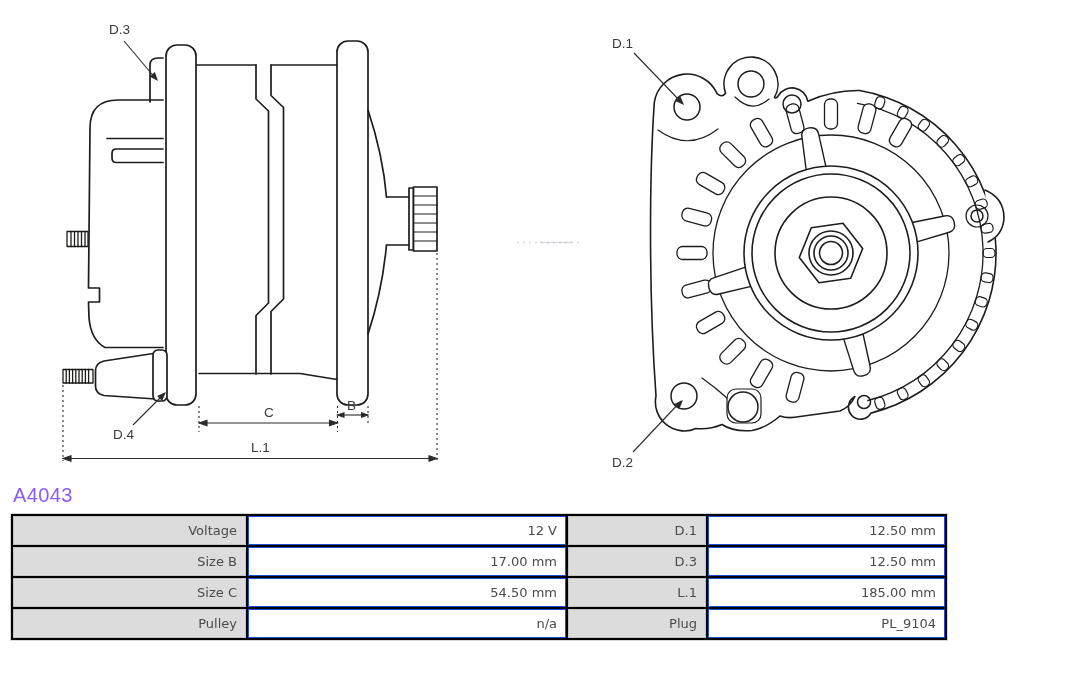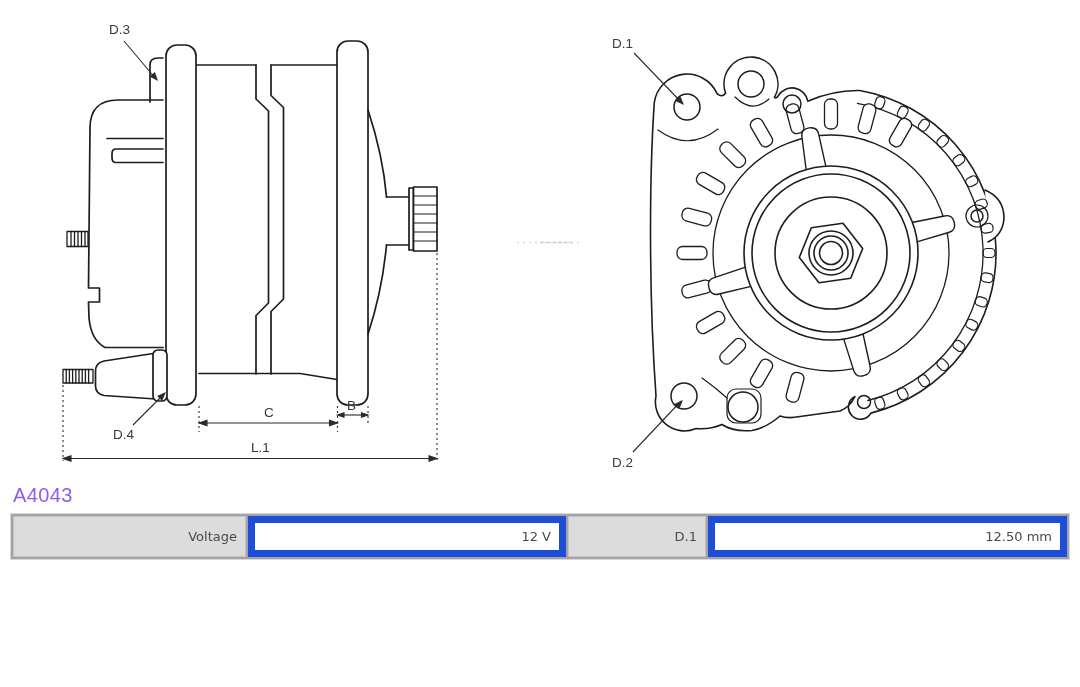--- a/index.html
+++ b/index.html
@@ -1,25 +1,25 @@
 <!DOCTYPE html>
 <html><head>
 <meta charset="utf-8">
 <style>
   html,body{margin:0;padding:0;background:#fff;}
   body{width:1080px;height:687px;position:relative;font-family:"Liberation Sans",sans-serif;overflow:hidden;}
   .drawing-area{position:absolute;left:0;top:0;width:1080px;height:478px;}
   svg text{font-family:"Liberation Sans",sans-serif;font-size:13.5px;fill:#3a3a3a;}
   .product-code{position:absolute;left:13px;top:483px;font-size:20px;line-height:24px;color:#8b5cf6;letter-spacing:.4px;}
-  table.specs{position:absolute;left:10px;top:513px;width:1060px;table-layout:fixed;
-    border-collapse:separate;border-spacing:2px;background:#a3a3a3;border:1px solid #d8d8d8;}
+  table.specs{position:absolute;left:10px;top:513px;width:938px;table-layout:fixed;
+    border-collapse:separate;border-spacing:2px;background:#000000;border:1px solid #d8d8d8;}
   table.specs td{height:27px;padding:0 8px 0 0;font-size:13px;color:#4a4a4a;text-align:right;vertical-align:middle;
     font-family:"DejaVu Sans","Liberation Sans",sans-serif;overflow:hidden;white-space:nowrap;}
   td.lbl{background:#dcdcdc;border:1px solid #c3c3c3;}
-  td.val{background:#ffffff;border:7px solid #1d4ed8;}
+  td.val{background:#ffffff;border:1px solid #1d4ed8;}
 </style>
 </head>
 <body>
 
 <div class="drawing-area">
 <svg width="1080" height="478" viewBox="0 0 1080 478">
 
   <g fill="none" stroke="#1d1d1b" stroke-width="1.7" stroke-linejoin="round" stroke-linecap="round">
 
     <g>
@@ -225,14 +225,32 @@
       <col style="width:138px">
       <col>
   </colgroup>
   <tbody>
     <tr>
       <td class="lbl">Voltage</td>
       <td class="val">12 V</td>
       <td class="lbl">D.1</td>
       <td class="val">12.50 mm</td>
     </tr>
+    <tr>
+      <td class="lbl">Size B</td>
+      <td class="val">17.00 mm</td>
+      <td class="lbl">D.3</td>
+      <td class="val">12.50 mm</td>
+    </tr>
+    <tr>
+      <td class="lbl">Size C</td>
+      <td class="val">54.50 mm</td>
+      <td class="lbl">L.1</td>
+      <td class="val">185.00 mm</td>
+    </tr>
+    <tr>
+      <td class="lbl">Pulley</td>
+      <td class="val">n/a</td>
+      <td class="lbl">Plug</td>
+      <td class="val">PL_9104</td>
+    </tr>
   </tbody>
 </table>
 
 </body></html>

